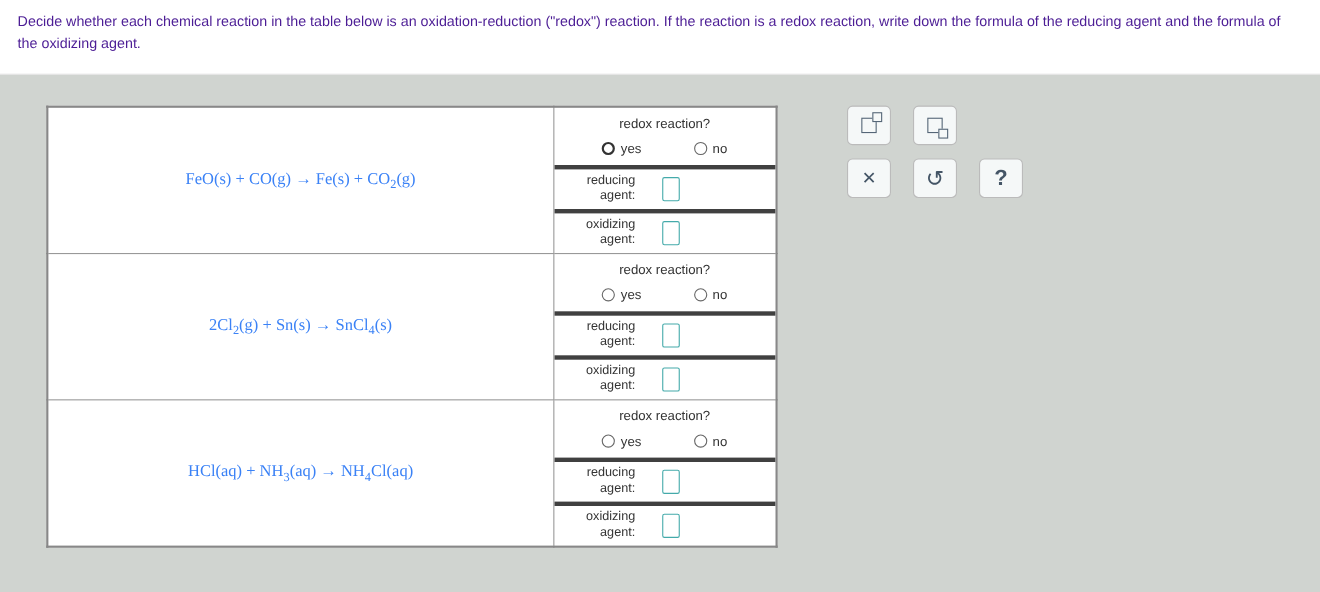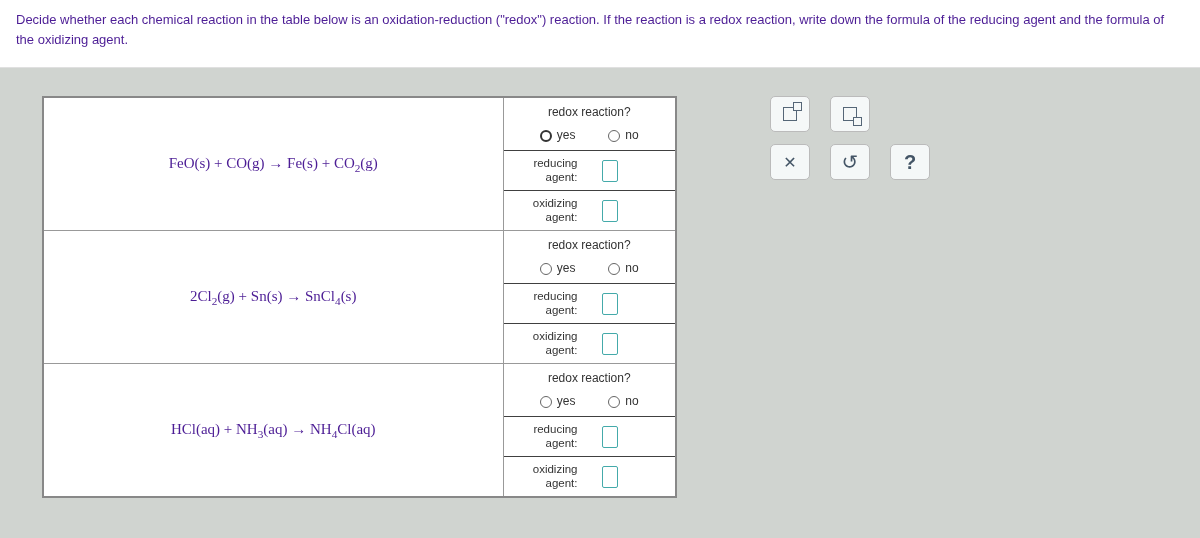--- a/index.html
+++ b/index.html
@@ -29,59 +29,59 @@
     }
     table.main td {
       border: 1px solid #999;
       vertical-align: middle;
     }
     .eq-cell {
       width: 460px;
       text-align: center;
       font-family: 'Times New Roman', serif;
       font-size: 15px;
-      color: #4c1d95;
+      color: #3b82f6;
       padding: 20px 10px;
     }
     .ans-cell {
-      width: 173px;
+      width: 203px;
       padding: 0;
       font-size: 12px;
       color: #333;
     }
     .redox-header {
       text-align: center;
       padding: 7px 0 7px;
       font-size: 12px;
     }
     .radio-row {
       display: flex;
       justify-content: space-around;
       padding: 2px 20px 8px;
     }
     .radio-opt {
       display: flex;
-      align-items: flex-end;
+      align-items: center;
       gap: 5px;
       font-size: 12px;
     }
     .radio-circle {
       width: 12px;
       height: 12px;
       border: 1px solid #666;
       border-radius: 50%;
       display: inline-block;
     }
     .radio-circle.hover {
       border: 2px solid #333;
     }
     .agent-row {
       display: flex;
       align-items: center;
-      border-top: 1px solid #404040;
+      border-top: 4px solid #404040;
       min-height: 40px;
     }
     .agent-label {
       width: 80px;
       text-align: right;
       font-size: 11.5px;
       line-height: 1.2;
       padding-right: 6px;
     }
     .agent-input {

